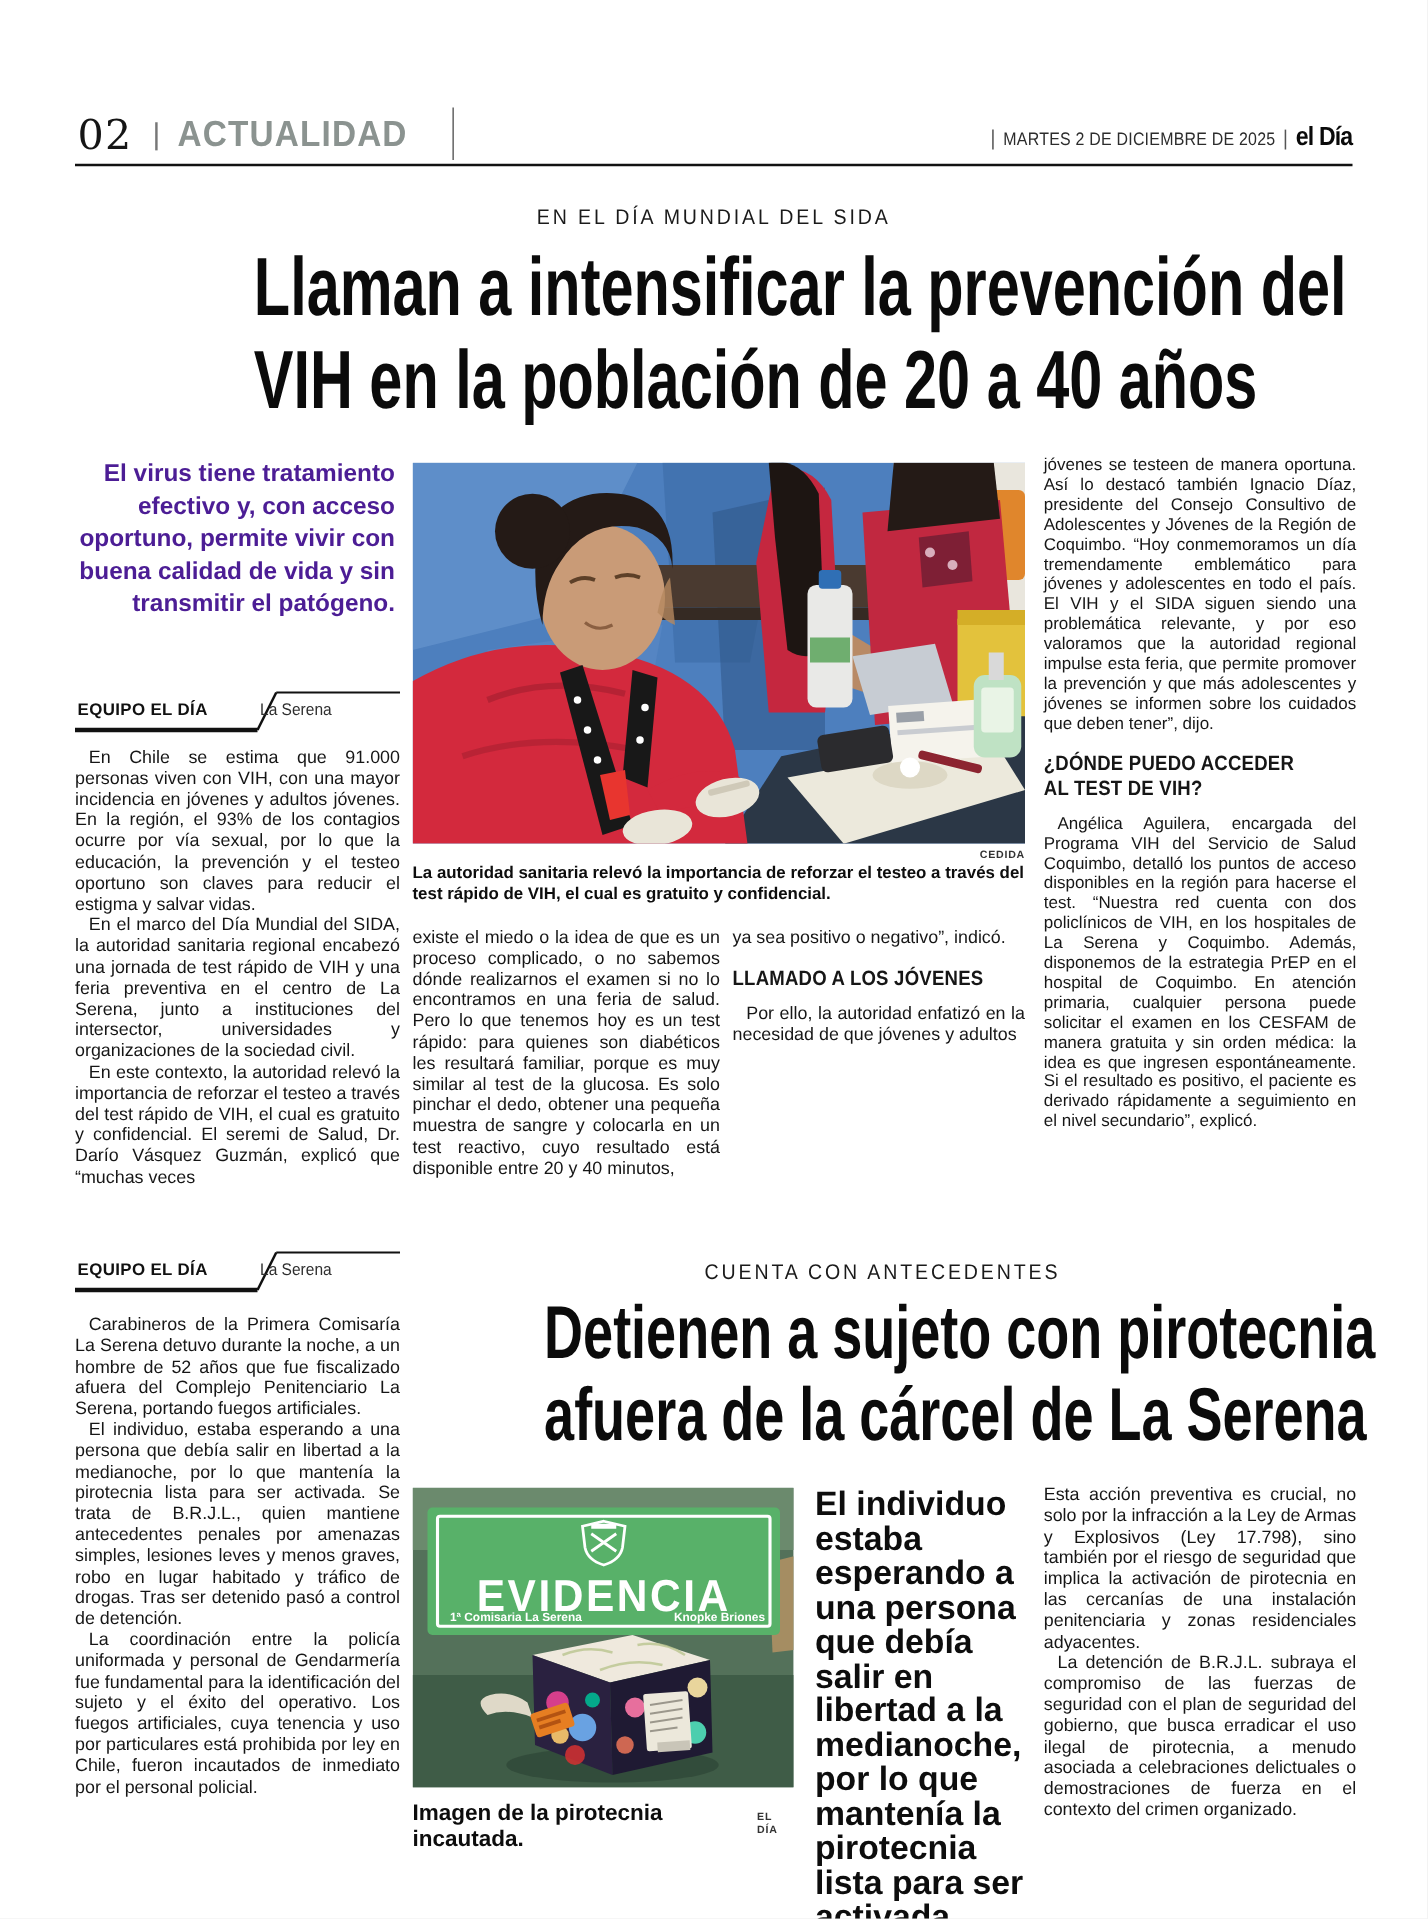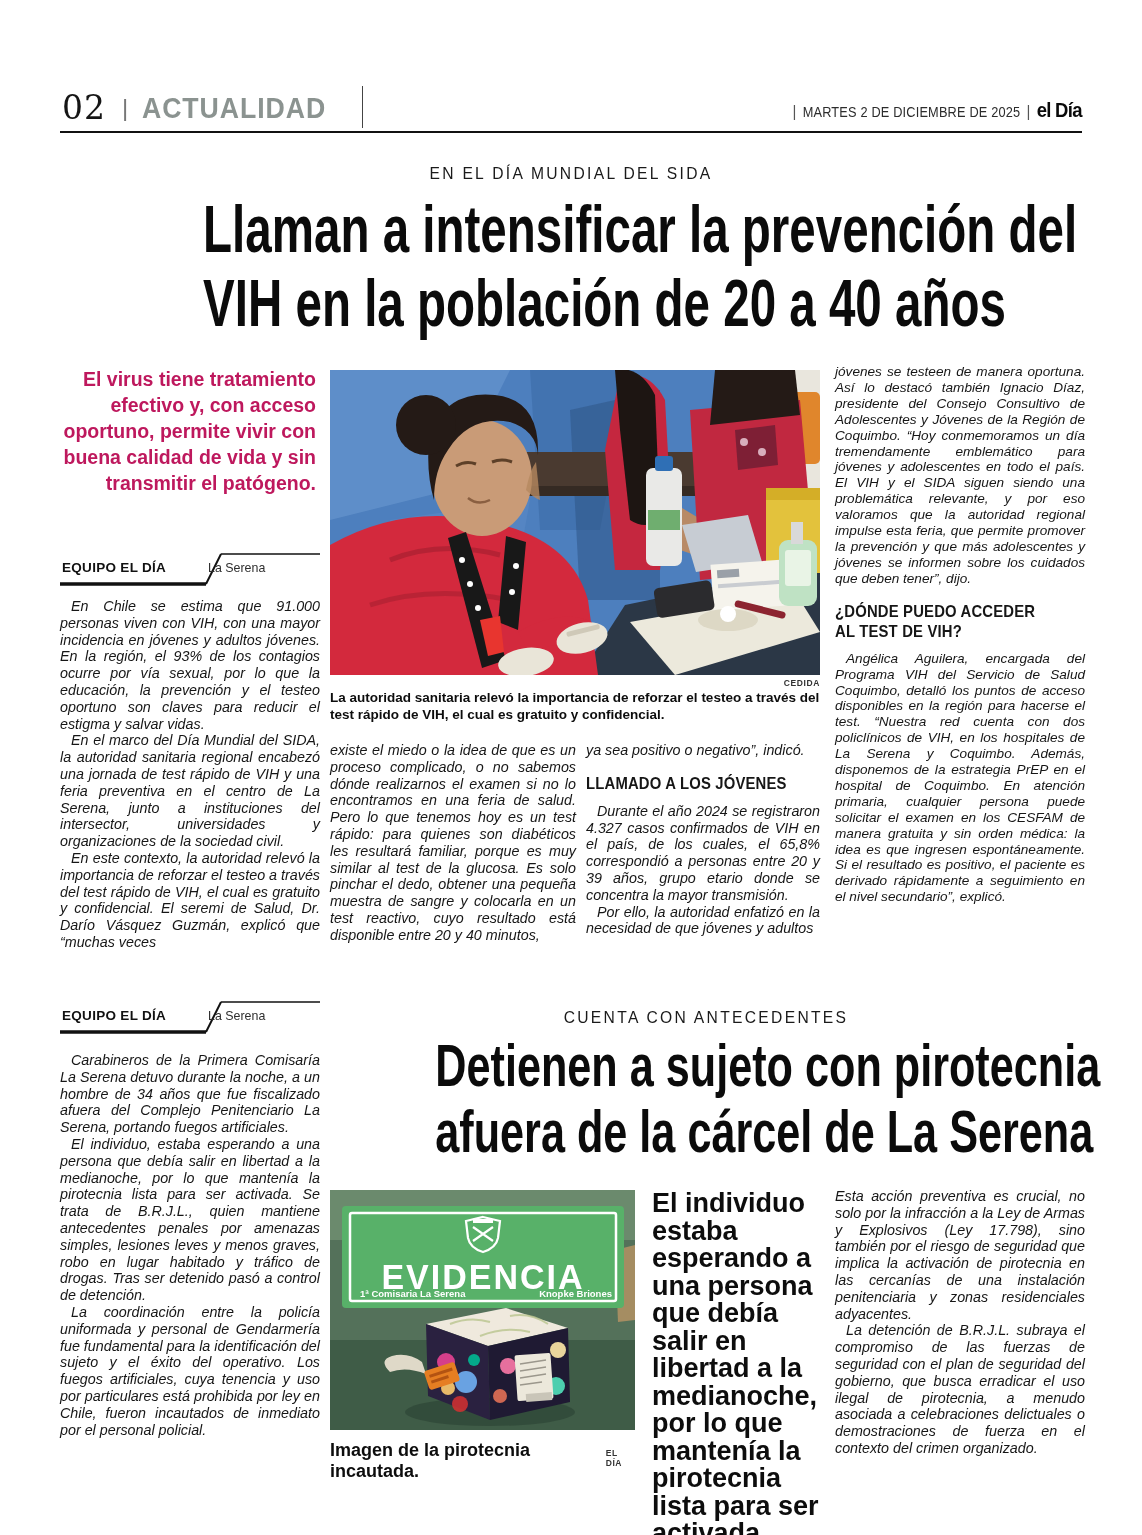--- a/index.html
+++ b/index.html
@@ -25,31 +25,31 @@
   .kick1 { left:60px; top:164px; width:1022px; }
   .headline { font-weight:bold; color:#0b0b0b; text-align:center; white-space:nowrap; }
   .h1a { left:60px; top:196px; width:1022px; font-size:66px; line-height:66px; transform:scaleX(.72); transform-origin:center; }
   .h1b { left:60px; top:270px; width:1022px; font-size:66px; line-height:66px; transform:scaleX(.72); transform-origin:center; }
 
   .kick2 { left:330px; top:1008px; width:752px; }
   .h2a { left:330px; top:1036px; width:752px; font-size:60px; line-height:60px; transform:scaleX(.72); transform-origin:center; }
   .h2b { left:330px; top:1102px; width:752px; font-size:60px; line-height:60px; transform:scaleX(.72); transform-origin:center; }
 
   
-  .lede { left:60px; top:366px; width:256px; font-size:19.5px; line-height:26px; font-weight:bold; text-align:right; color:#be185d; }
+  .lede { left:60px; top:366px; width:256px; font-size:19.5px; line-height:26px; font-weight:bold; text-align:right; color:#4c1d95; }
   .byline { width:260px; height:38px; }
   .by1 { left:60px; top:550px; }
   .by2 { left:60px; top:998px; }
   .byline svg { position:absolute; left:0; top:0; }
   .by-author { position:absolute; left:2px; top:10px; font-size:13.5px; font-weight:bold; letter-spacing:.3px; }
   .by-loc { position:absolute; left:148px; top:10px; font-size:13.5px; color:#2e2e2e; transform:scaleX(.92); transform-origin:left; }
 
   
   .col { text-align:justify; font-size:14.3px; line-height:16.8px; color:#161616; }
-  .col p { text-indent:11px; margin:0;font-style:italic; }
+  .col p { text-indent:11px; margin:0; }
   .c1a1 { left:60px; top:598px; width:260px; }
   .c2a1 { left:330px; top:742px; width:246px; }
   .c3a1 { left:586px; top:742px; width:234px; }
   .c4a1 { left:835px; top:364px; width:250px; font-size:13.6px; line-height:15.9px; }
   .subhead { font-weight:bold; font-size:16.5px; line-height:20px; letter-spacing:.2px; transform:scaleX(.9); transform-origin:left; white-space:nowrap; margin:14px 0 10px 0; text-indent:0 !important; }
   .c1a2 { left:60px; top:1052px; width:260px; }
   .c3a2 { left:835px; top:1188px; width:250px; }
   .pull { left:652px; top:1190px; width:176px; font-size:27px; line-height:27.5px; font-weight:bold; color:#0d0d0d; }
 
   
@@ -182,21 +182,20 @@
   <div class="abs credit cred1">CEDIDA</div>
   <div class="abs cap1">La autoridad sanitaria relevó la importancia de reforzar el testeo a través del test rápido de VIH, el cual es gratuito y confidencial.</div>
 
   <div class="abs col c2a1">
     <p style="text-indent:0">existe el miedo o la idea de que es un proceso complicado, o no sabemos dónde realizarnos el examen si no lo encontramos en una feria de salud. Pero lo que tenemos hoy es un test rápido: para quienes son diabéticos les resultará familiar, porque es muy similar al test de la glucosa. Es solo pinchar el dedo, obtener una pequeña muestra de sangre y colocarla en un test reactivo, cuyo resultado está disponible entre 20 y 40 minutos,</p>
   </div>
 
   <div class="abs col c3a1">
     <p style="text-indent:0">ya sea positivo o negativo”, indicó.</p>
     <div class="subhead">LLAMADO A LOS JÓVENES</div>
-    <p>Durante el año 2024 se registraron 4.327 casos confirmados de VIH en el país, de los cuales, el 65,8% correspondió a personas entre 20 y 39 años, grupo etario donde se concentra la mayor transmisión.</p>
     <p>Por ello, la autoridad enfatizó en la necesidad de que jóvenes y adultos</p>
   </div>
 
   <div class="abs col c4a1">
     <p style="text-indent:0">jóvenes se testeen de manera oportuna. Así lo destacó también Ignacio Díaz, presidente del Consejo Consultivo de Adolescentes y Jóvenes de la Región de Coquimbo. “Hoy conmemoramos un día tremendamente emblemático para jóvenes y adolescentes en todo el país. El VIH y el SIDA siguen siendo una problemática relevante, y por eso valoramos que la autoridad regional impulse esta feria, que permite promover la prevención y que más adolescentes y jóvenes se informen sobre los cuidados que deben tener”, dijo.</p>
     <div class="subhead" style="margin-bottom:0">¿DÓNDE PUEDO ACCEDER</div>
     <div class="subhead" style="margin-top:0">AL TEST DE VIH?</div>
     <p>Angélica Aguilera, encargada del Programa VIH del Servicio de Salud Coquimbo, detalló los puntos de acceso disponibles en la región para hacerse el test. “Nuestra red cuenta con dos policlínicos de VIH, en los hospitales de La Serena y Coquimbo. Además, disponemos de la estrategia PrEP en el hospital de Coquimbo. En atención primaria, cualquier persona puede solicitar el examen en los CESFAM de manera gratuita y sin orden médica: la idea es que ingresen espontáneamente. Si el resultado es positivo, el paciente es derivado rápidamente a seguimiento en el nivel secundario”, explicó.</p>
   </div>
 
@@ -208,21 +207,21 @@
     </svg>
     <span class="by-author">EQUIPO EL DÍA</span>
     <span class="by-loc">La Serena</span>
   </div>
 
   <div class="abs kicker kick2">CUENTA CON ANTECEDENTES</div>
   <div class="abs headline h2a">Detienen a sujeto con pirotecnia</div>
   <div class="abs headline h2b">afuera de la cárcel de La Serena</div>
 
   <div class="abs col c1a2">
-    <p>Carabineros de la Primera Comisaría La Serena detuvo durante la noche, a un hombre de 34 años que fue fiscalizado afuera del Complejo Penitenciario La Serena, portando fuegos artificiales.</p>
+    <p>Carabineros de la Primera Comisaría La Serena detuvo durante la noche, a un hombre de 52 años que fue fiscalizado afuera del Complejo Penitenciario La Serena, portando fuegos artificiales.</p>
     <p>El individuo, estaba esperando a una persona que debía salir en libertad a la medianoche, por lo que mantenía la pirotecnia lista para ser activada. Se trata de B.R.J.L., quien mantiene antecedentes penales por amenazas simples, lesiones leves y menos graves, robo en lugar habitado y tráfico de drogas. Tras ser detenido pasó a control de detención.</p>
     <p>La coordinación entre la policía uniformada y personal de Gendarmería fue fundamental para la identificación del sujeto y el éxito del operativo. Los fuegos artificiales, cuya tenencia y uso por particulares está prohibida por ley en Chile, fueron incautados de inmediato por el personal policial.</p>
   </div>
 
   <div class="abs photo2">
     <svg width="305" height="240" viewBox="0 0 305 240">
       <rect x="0" y="0" width="305" height="240" fill="#54715a"></rect>
       <rect x="0" y="0" width="305" height="50" fill="#6b8a6d"></rect>
       <rect x="0" y="150" width="305" height="90" fill="#3f5c47"></rect>
       <polygon points="285,60 305,55 305,130 288,132" fill="#a58d62"></polygon>

